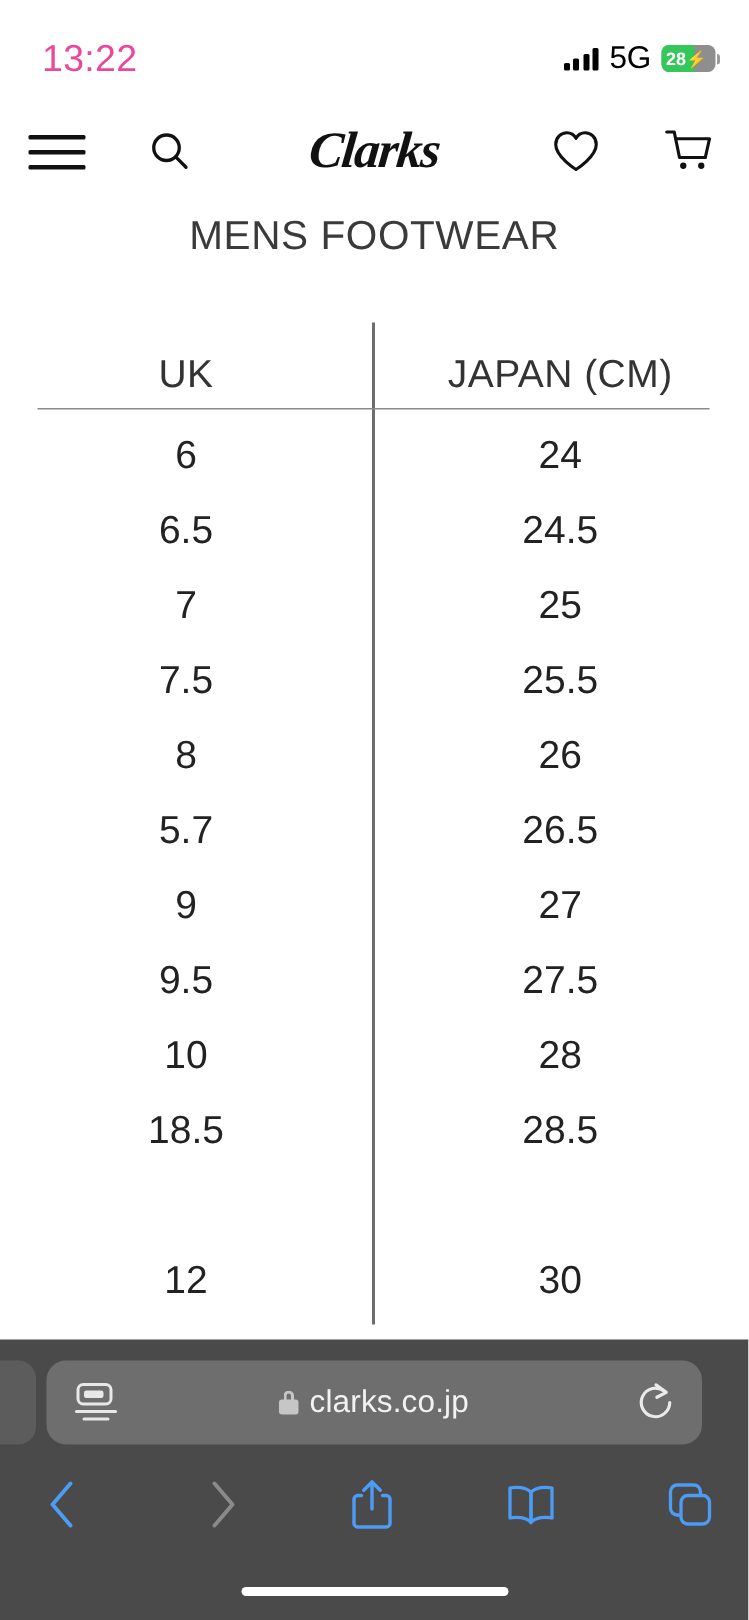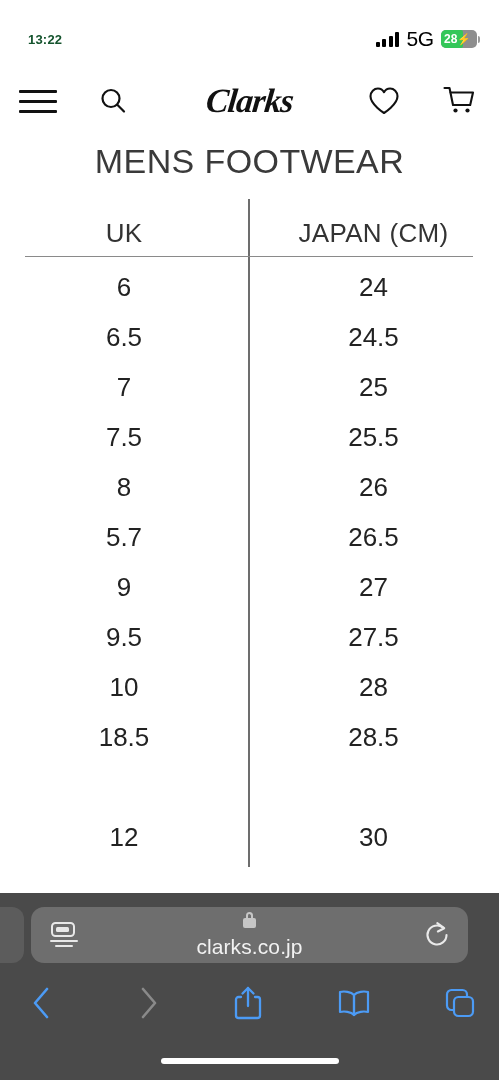--- a/index.html
+++ b/index.html
@@ -11,21 +11,21 @@
   }
   #screen { position: relative; width: 499px; height: 1080px; background: #fff; }
 
   
   .status-bar {
     position: absolute; top: 0; left: 0; width: 499px; height: 62px;
     display: flex; align-items: center; justify-content: space-between;
     padding: 16px 22px 0 28px;
   }
   .status-time {
-    font-size: 13px; font-weight: bold; color: #14532d;
+    font-size: 25px; font-weight: normal; color: #ec4899;
     letter-spacing: 0.2px; line-height: 1;
   }
   .status-right { display: flex; align-items: center; gap: 7px; }
   .signal-bars { display: flex; align-items: flex-end; gap: 2.5px; height: 15px; }
   .signal-bars i { display: block; width: 4px; background: #000; border-radius: 1px; }
   .signal-bars i:nth-child(1) { height: 5px; }
   .signal-bars i:nth-child(2) { height: 8px; }
   .signal-bars i:nth-child(3) { height: 11px; }
   .signal-bars i:nth-child(4) { height: 15px; }
   .net-label { font-size: 21px; color: #000; font-weight: 400; letter-spacing: -0.2px; }
@@ -64,26 +64,26 @@
     position: absolute; left: 0; right: 0; text-align: center;
     font-family: "Liberation Serif", serif;
     font-style: italic; font-weight: bold;
     font-size: 34px; color: #111; letter-spacing: -1px;
     transform: skewX(-6deg);
   }
 
   
   .page-title {
     position: absolute; top: 142px; left: 0; width: 499px;
-    text-align: center; font-size: 34px; font-weight: 300;
+    text-align: center; font-size: 27px; font-weight: 300;
     color: #3a3a3a; letter-spacing: 0.4px;
   }
 
   
-  .size-table { position: absolute; top: 192px; left: 0; width: 412px; height: 680px; }
+  .size-table { position: absolute; top: 208px; left: 0; width: 412px; height: 680px; }
   .v-divider {
     position: absolute; left: 248px; top: 7px; width: 1.6px; height: 668px;
     background: #6d6d6d;
   }
   .h-rule {
     position: absolute; left: 25px; top: 64px; width: 448px; height: 1.4px;
     background: #8a8a8a;
   }
   .thead, .trow { position: absolute; left: 0; width: 499px; display: flex; }
   .cell-uk   { width: 248px; text-align: center; }
@@ -109,21 +109,21 @@
   .url-bar {
     position: absolute; left: 31px; top: 0; width: 437px; height: 56px;
     background: #6e6e6e; border-radius: 13px;
     display: flex; align-items: center;
   }
   .reader-btn {
     position: absolute; left: 16px; top: 12px; width: 34px; height: 32px;
   }
   .url-center {
     position: absolute; left: 0; right: 0; top: 0; height: 56px;
-    display: flex; align-items: center; justify-content: center; gap: 7px; flex-direction: column;
+    display: flex; align-items: center; justify-content: center; gap: 7px;
   }
   .lock-icon { width: 13px; height: 16px; position: relative; }
   .lock-icon .body {
     position: absolute; bottom: 0; left: 0; width: 13px; height: 10px;
     background: #c6c6c6; border-radius: 2px;
   }
   .lock-icon .shackle {
     position: absolute; top: 0; left: 3px; width: 7px; height: 8px;
     border: 2px solid #c6c6c6; border-bottom: none;
     border-radius: 4px 4px 0 0;

